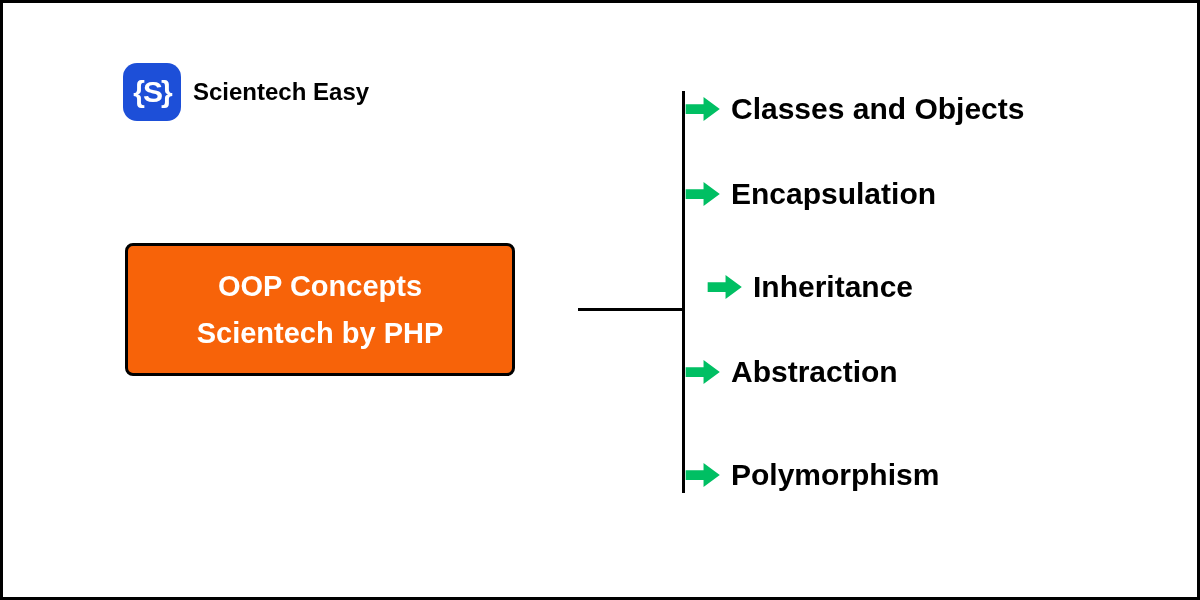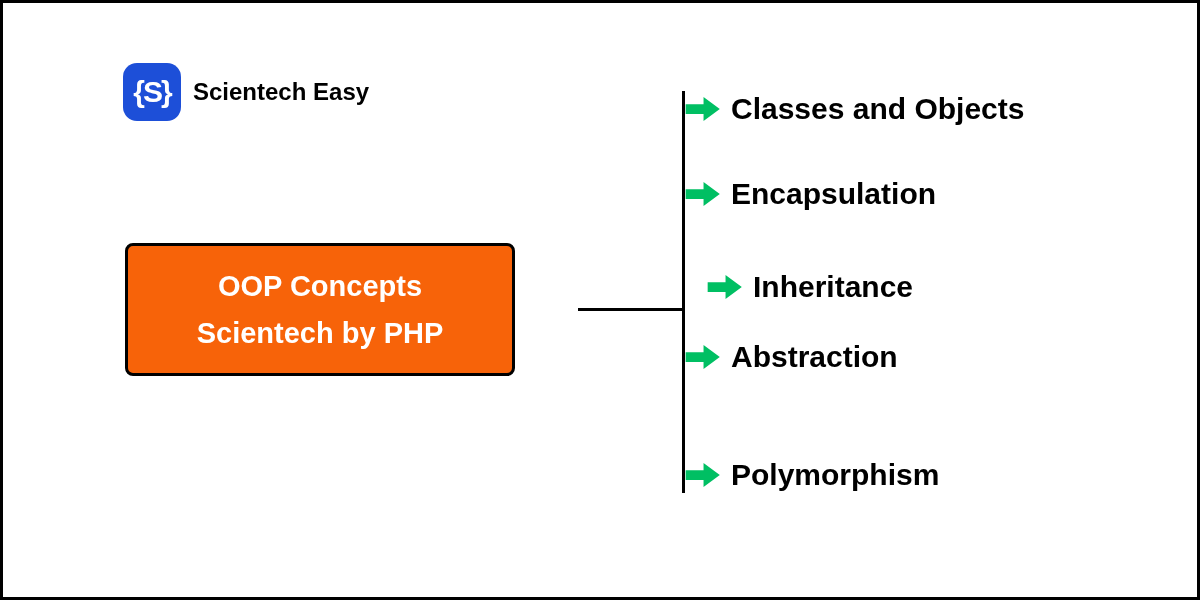--- a/index.html
+++ b/index.html
@@ -102,21 +102,21 @@
   }
   .item .label {
     font-size: 30px;
     font-weight: bold;
     color: #000000;
     white-space: nowrap;
   }
   .item-0 { top: 85px; }
   .item-1 { top: 170px; text-align: center; }
   .item-2 { top: 263px; margin-left: 22px; }
-  .item-3 { top: 333px; text-align: right; }
+  .item-3 { top: 348px; text-align: right; }
   .item-4 { top: 451px; }
 </style>
 </head>
 <body>
 
 <div class="canvas">
 
   <div class="brand">
     <div class="logo-badge">{S}</div>
     <div class="brand-name">Scientech Easy</div>

